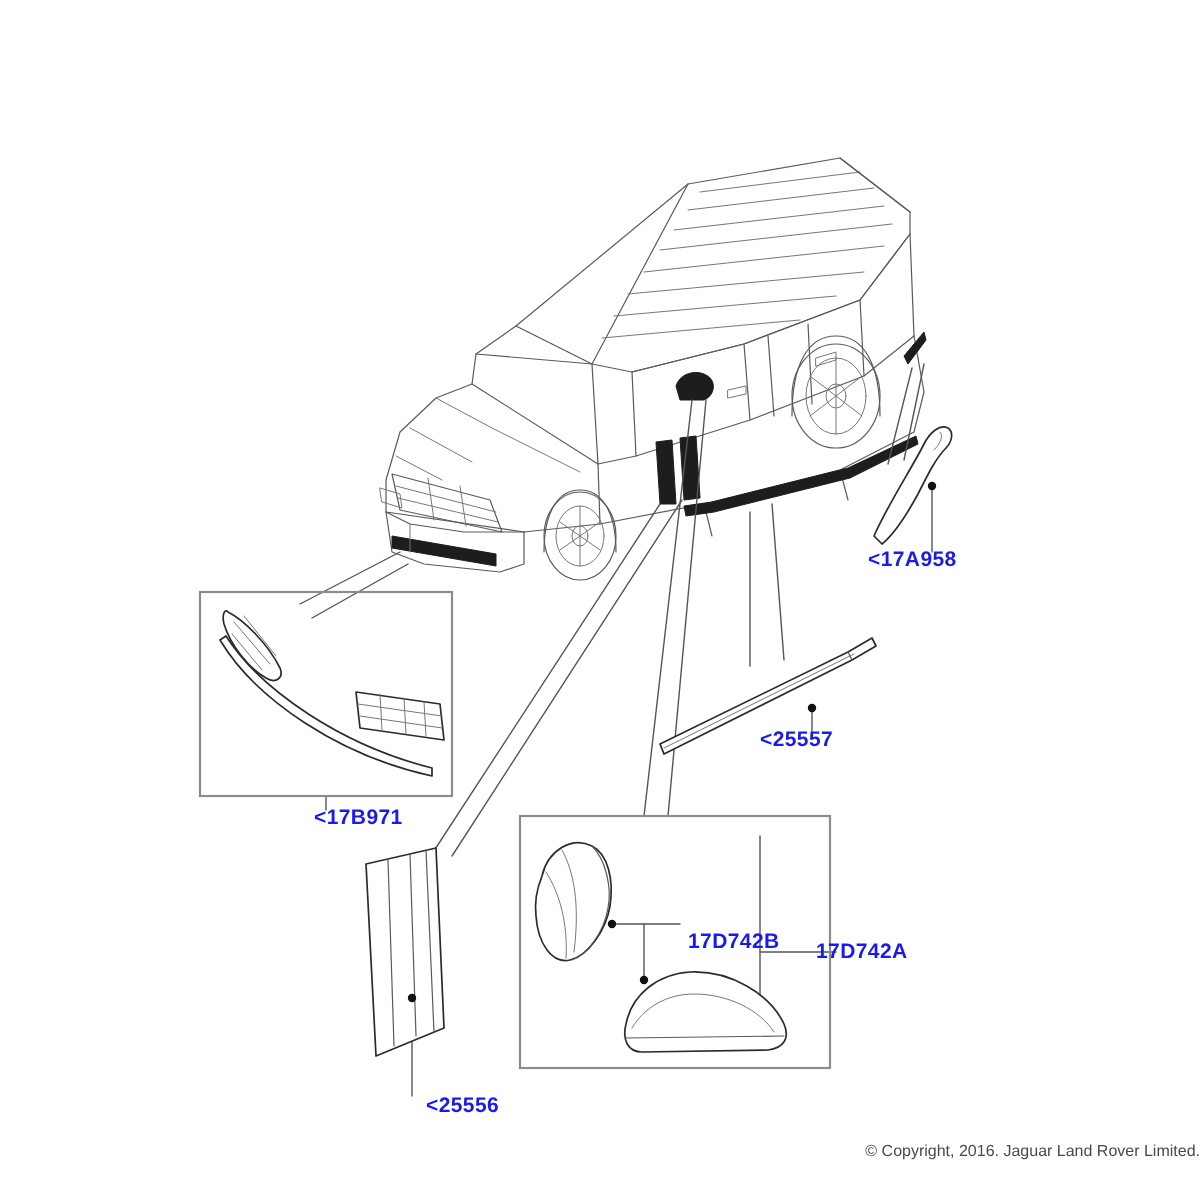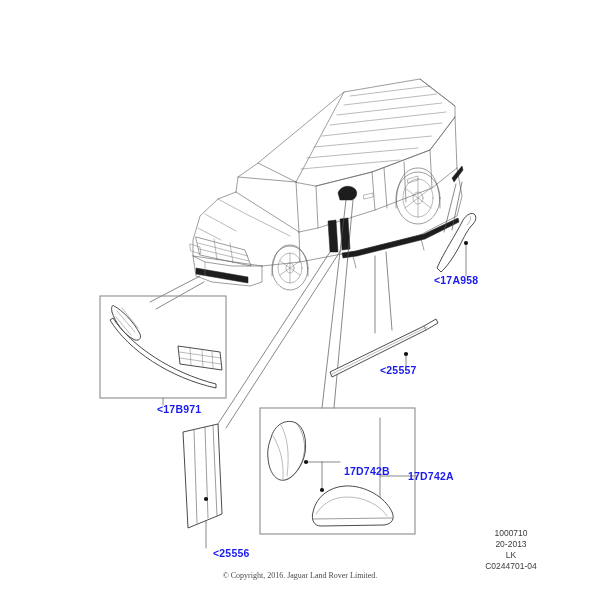--- a/index.html
+++ b/index.html
@@ -46,24 +46,24 @@
     font-family: "Liberation Sans", sans-serif;
   }
   .meta-block div {
     white-space: nowrap;
   }
   .copyright {
     position: absolute;
     left: 0;
     top: 571px;
     width: 600px;
-    text-align: center;
+    text-align: right;
     color: #4a4a4a;
     font-size: 8px;
-    font-family: Liberation Serif, serif;
+    font-family: Liberation Sans, sans-serif;
   }
 </style>
 </head>
 <body>
 
 <div id="page">
 
   <svg id="diagram-svg" viewBox="0 0 600 600">
     <defs>
       <style>
@@ -261,22 +261,16 @@
   <div class="callout" style="left:434px; top:274px;">&lt;17A958</div>
 
   <div class="callout" style="left:380px; top:364px;">&lt;25557</div>
 
   <div class="callout" style="left:185px; top:547px;margin-left:28px;">&lt;25556</div>
 
   <div class="callout" style="left:344px; top:465px;">17D742B</div>
 
   <div class="callout" style="left:408px; top:470px;">17D742A</div>
 
-  <div class="meta-block">
-    <div>1000710</div>
-    <div>20-2013</div>
-    <div>LK</div>
-    <div>C0244701-04</div>
-  </div>
 
   <div class="copyright">© Copyright, 2016. Jaguar Land Rover Limited.</div>
 
 </div>
 
 </body></html>

